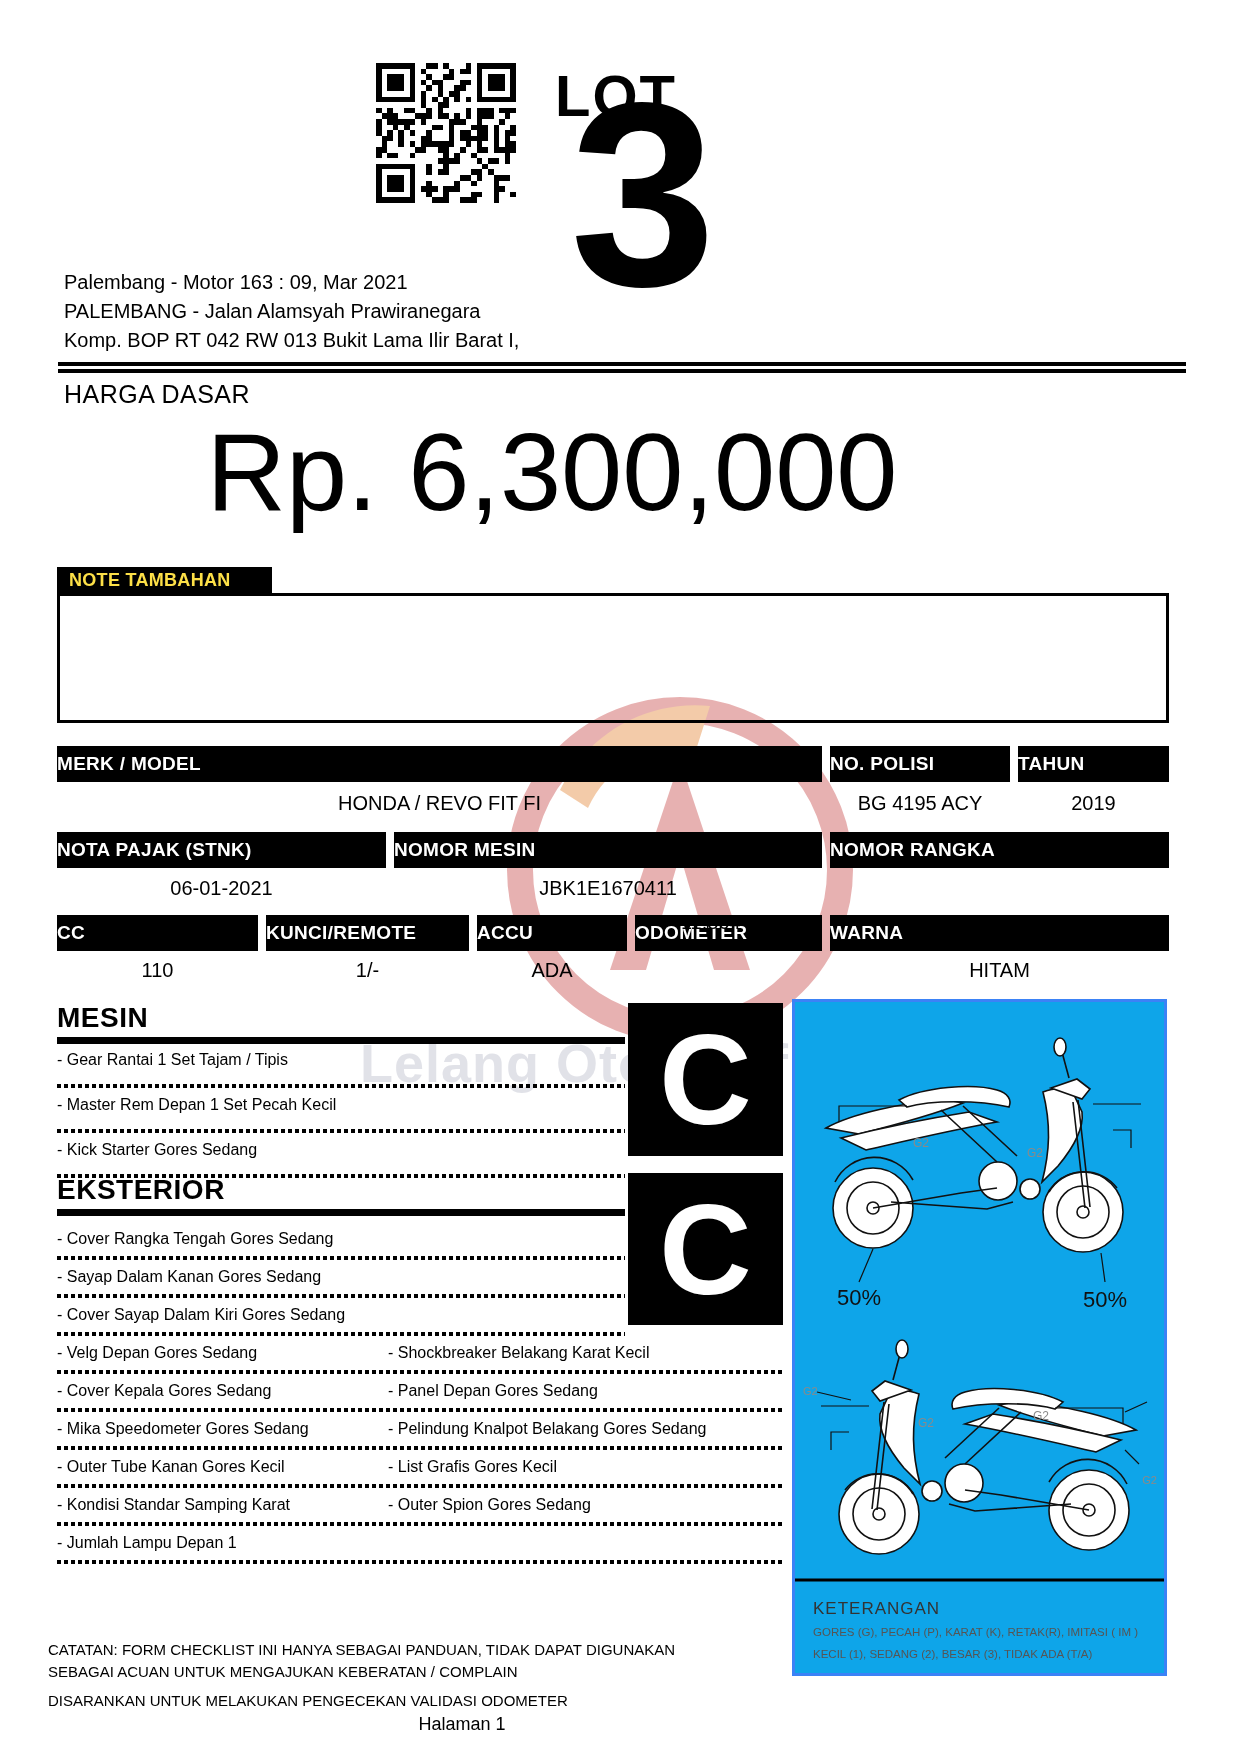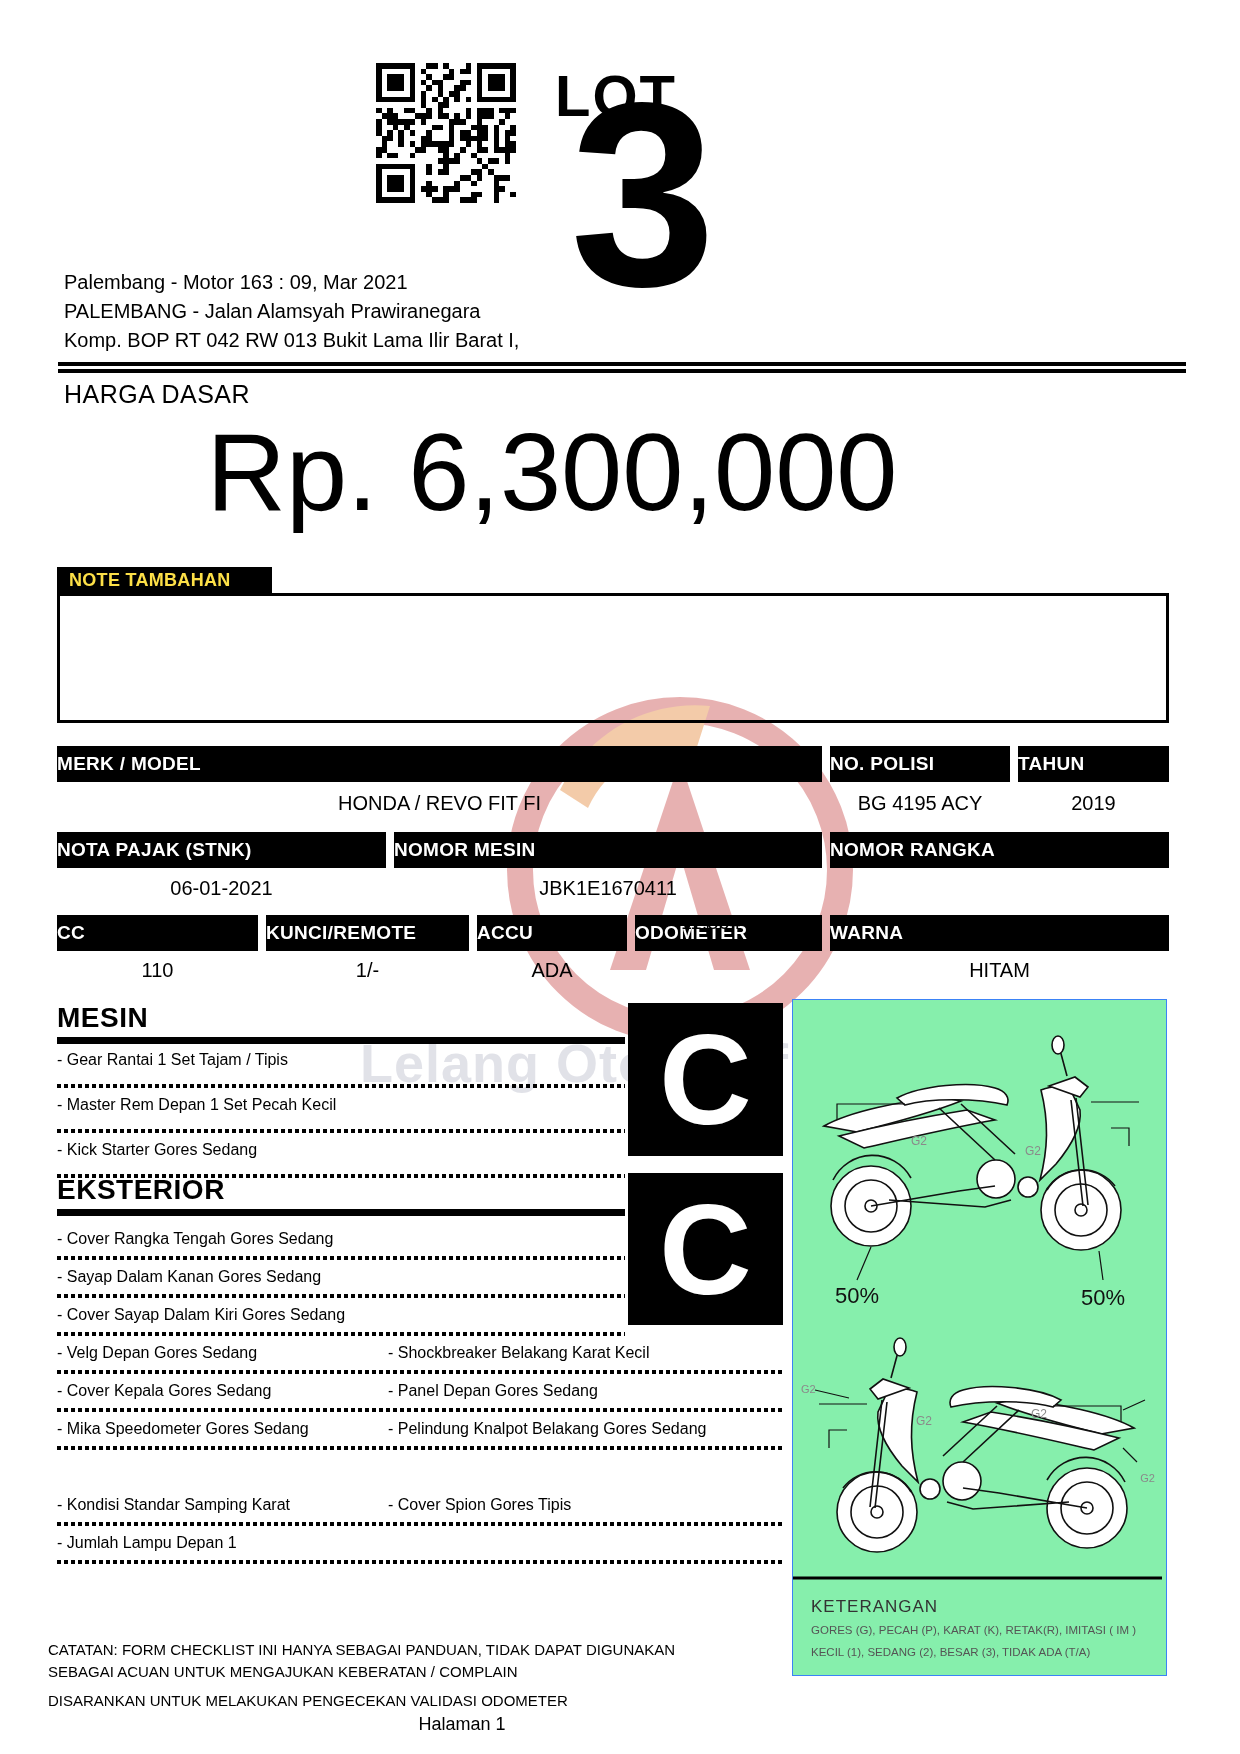--- a/index.html
+++ b/index.html
@@ -49,21 +49,21 @@
                font-size:128px; font-weight:bold; }
   .item-row { position:absolute; left:57px; font-size:16px; }
   .item-row .sep { position:absolute; left:0; bottom:0; height:4px; width:100%;
                    background-image:repeating-linear-gradient(90deg,#000 0 4px,transparent 4px 7px); }
   .item-row .txt { position:absolute; top:8px; left:0; white-space:nowrap; }
   .item-row .txt.right-col { left:331px; }
   .row-narrow { width:568px; }
   .row-wide { width:725px; }
 
   
-  .diagram-box { left:792px; top:999px; width:375px; height:677px; border:1px solid #3b82f6; background:#86efac; }
+  .diagram-box { left:792px; top:999px; width:375px; height:677px; border:3px solid #3b82f6; background:#0ea5e9; }
   .diagram-box svg { display:block; }
 
   
   .foot-note { left:48px; font-size:15px; white-space:nowrap; }
   .fn1 { top:1641px; } .fn2 { top:1663px; } .fn3 { top:1692px; }
   .page-num { left:57px; top:1714px; width:810px; text-align:center; font-size:18px; }
   .print-date { left:600px; top:1716px; width:580px; text-align:right; font-size:19px; white-space:nowrap; }
 </style>
 </head>
 <body>
@@ -450,23 +450,28 @@
   <div class="content item-row row-wide" style="top:1374px;height:38px;">
     <span class="txt">- Cover Kepala Gores Sedang</span>
     <span class="txt right-col">- Panel Depan Gores Sedang</span>
     <span class="sep"></span>
   </div>
   <div class="content item-row row-wide" style="top:1412px;height:38px;">
     <span class="txt">- Mika Speedometer Gores Sedang</span>
     <span class="txt right-col">- Pelindung Knalpot Belakang Gores Sedang</span>
     <span class="sep"></span>
   </div>
+  <div class="content item-row row-wide" style="top:1450px;height:38px;">
+    <span class="txt">- Outer Tube Kanan Gores Kecil</span>
+    <span class="txt right-col">- List Grafis Gores Kecil</span>
+    <span class="sep"></span>
+  </div>
   <div class="content item-row row-wide" style="top:1488px;height:38px;">
     <span class="txt">- Kondisi Standar Samping Karat</span>
-    <span class="txt right-col">- Cover Spion Gores Tipis</span>
+    <span class="txt right-col">- Outer Spion Gores Sedang</span>
     <span class="sep"></span>
   </div>
   <div class="content item-row row-wide" style="top:1526px;height:38px;">
     <span class="txt">- Jumlah Lampu Depan 1</span>
     <span class="sep"></span>
   </div>
 
   <div class="content abs diagram-box">
     <svg width="369" height="671" viewBox="0 0 369 671">
       <defs>

